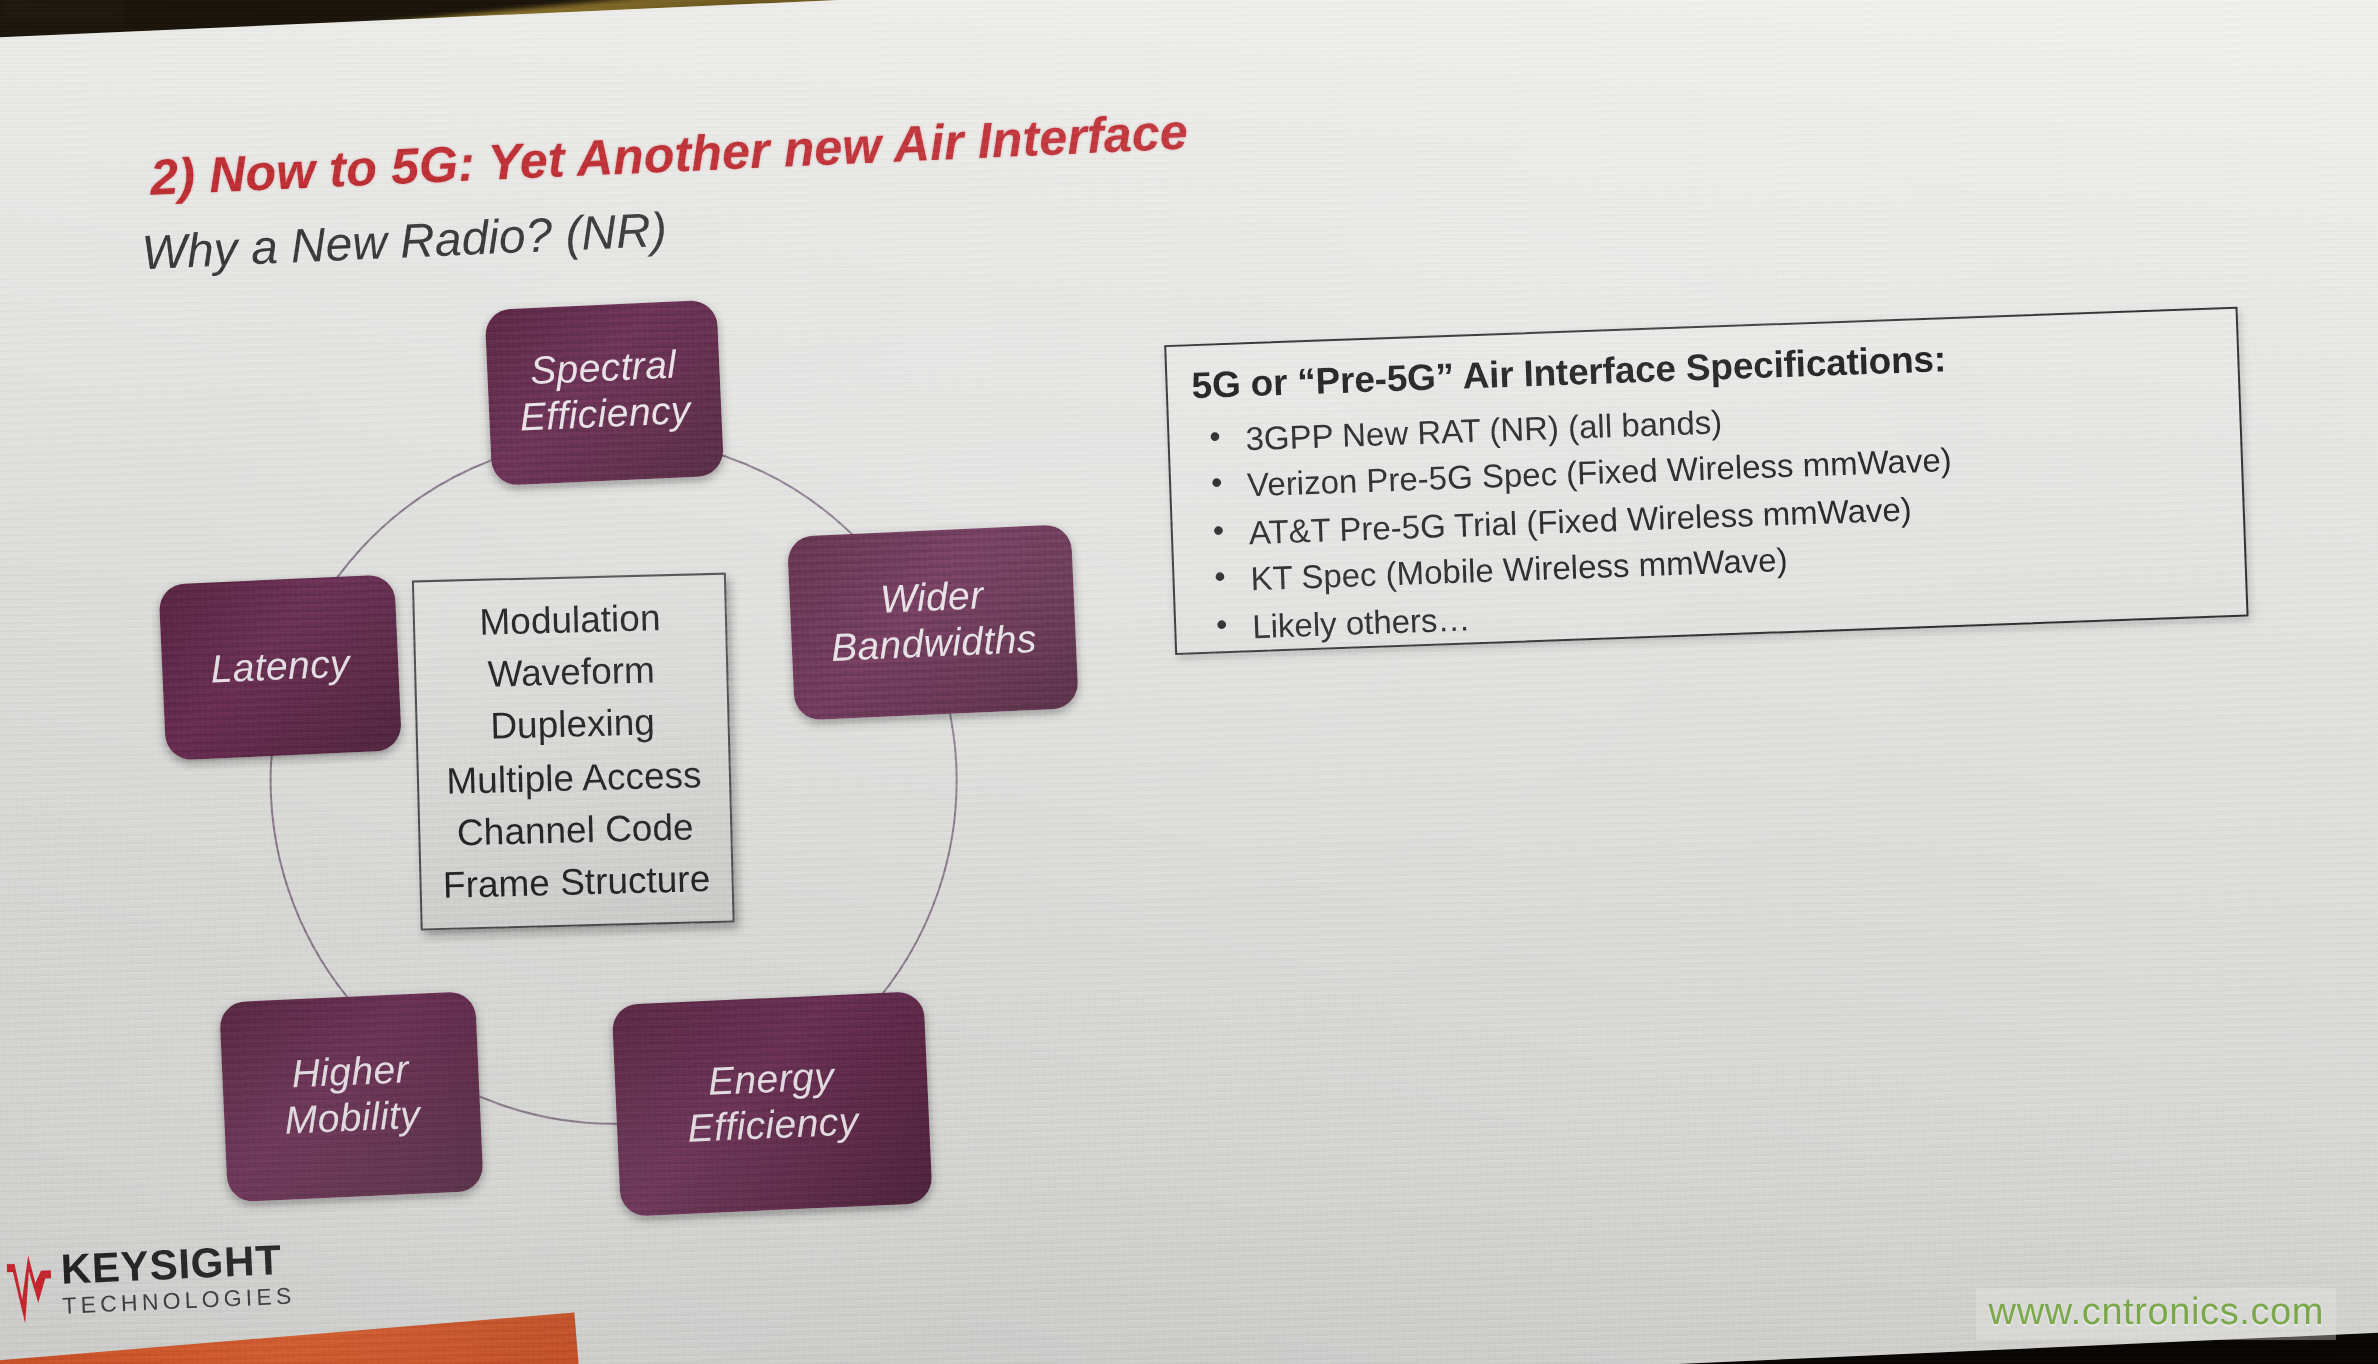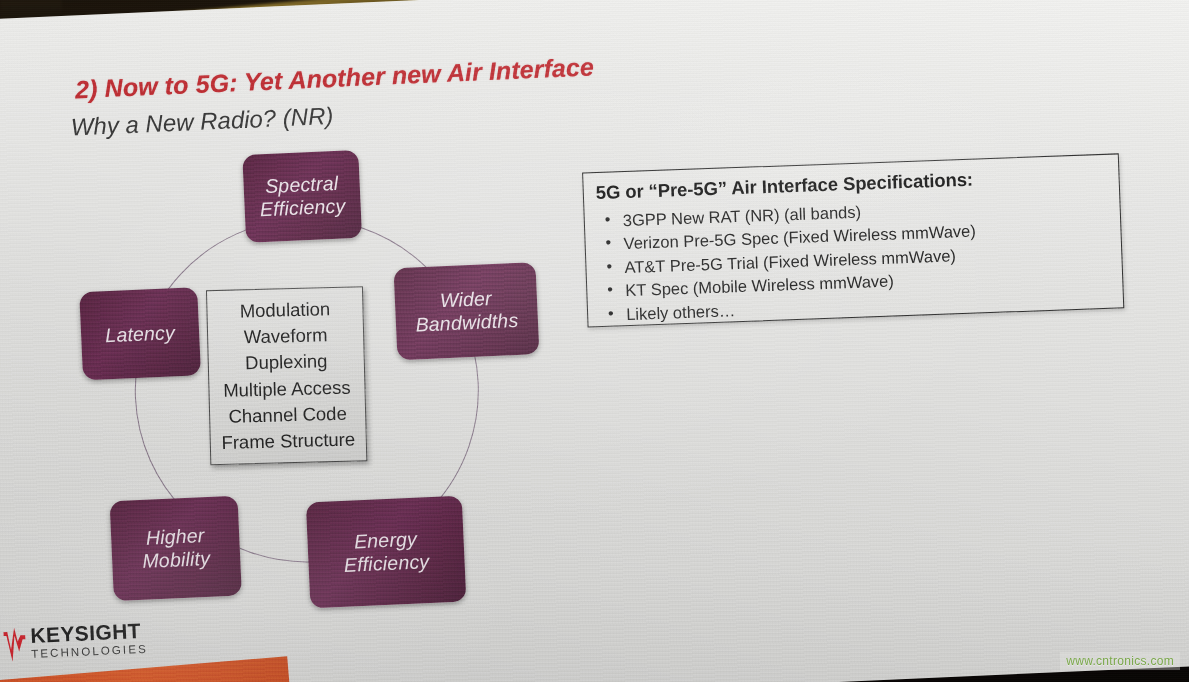--- a/index.html
+++ b/index.html
@@ -232,22 +232,22 @@
   }
   .grain{
     position:absolute;inset:0;pointer-events:none;opacity:.30;
     background-image:
       repeating-linear-gradient(0deg,rgba(0,0,0,.05) 0px,rgba(0,0,0,.05) 1px,rgba(255,255,255,.05) 1px,rgba(255,255,255,.05) 2px);
   }
 
   
   .watermark{
     position:absolute;
-    right:9px;bottom:12px;
-    font-size:12px;
+    right:21px;bottom:12px;
+    font-size:19px;
     color:#7aa84a;
     letter-spacing:.3px;
     text-shadow:0 1px 1px rgba(255,255,255,.55);
     background:rgba(232,232,230,.35);
     padding:2px 6px;
   }
 </style>
 </head>
 <body>
 

